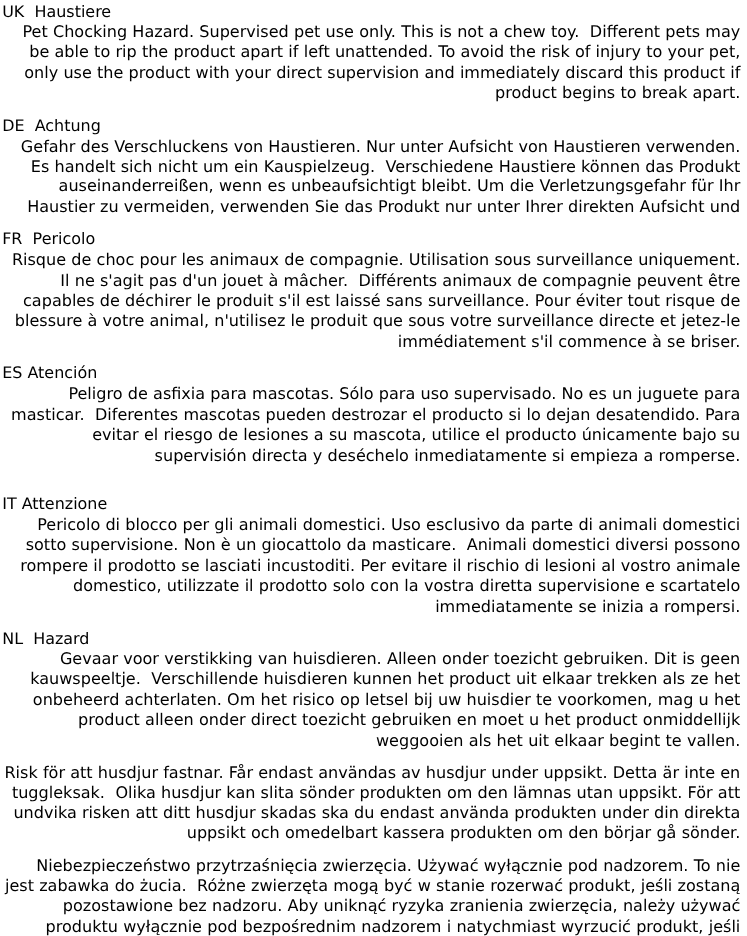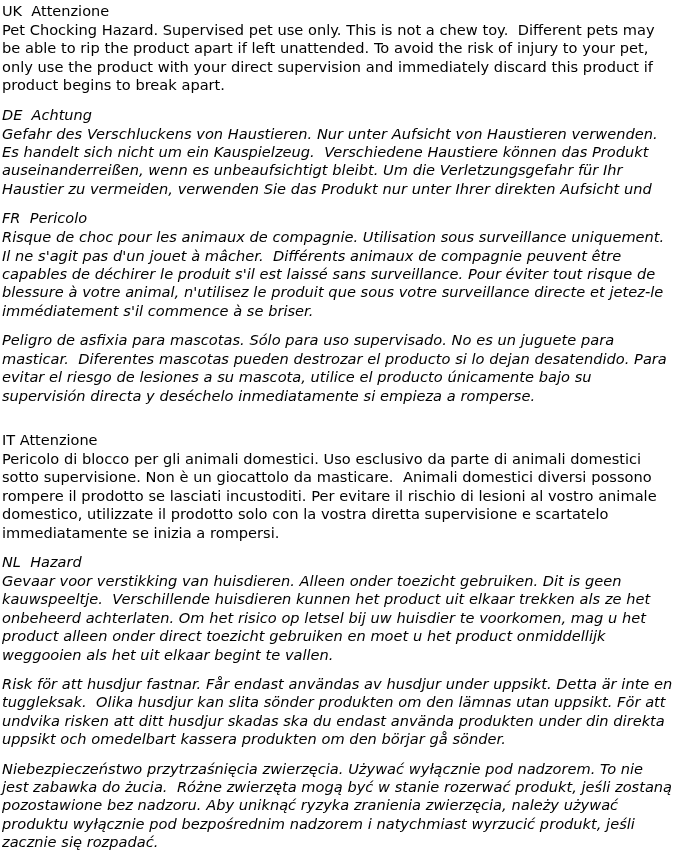--- a/index.html
+++ b/index.html
@@ -19,61 +19,61 @@
     height: 851px;
     box-sizing: border-box;
     padding: 2px 6px 0 2px;
     overflow: hidden;
   }
   .section {
     margin: 0;
   }
   .section + .section {
     margin-top: 11px;
-    font-style: italic;
   }
   .sec-head {
     font-size: 14.5px;
     line-height: 18px;
     margin: 0 0 1px 0;
     white-space: pre;
   }
   .sec-body {
     font-size: 14.6px;
     line-height: 18.4px;
     margin: 0;
-    text-align: left;
+    text-align: right;
     white-space: pre-wrap;
     word-spacing: 0.1px;
   }
   .gap-block {
     height: 26px;
   }
 </style>
 </head>
 <body>
 
 <div class="page">
 
   <div class="section">
-    <div class="sec-head">UK  Attenzione</div>
+    <div class="sec-head">UK  Haustiere</div>
     <div class="sec-body">Pet Chocking Hazard. Supervised pet use only. This is not a chew toy.  Different pets may be able to rip the product apart if left unattended. To avoid the risk of injury to your pet, only use the product with your direct supervision and immediately discard this product if product begins to break apart.</div>
   </div>
 
   <div class="section">
     <div class="sec-head">DE  Achtung</div>
     <div class="sec-body">Gefahr des Verschluckens von Haustieren. Nur unter Aufsicht von Haustieren verwenden. Es handelt sich nicht um ein Kauspielzeug.  Verschiedene Haustiere können das Produkt auseinanderreißen, wenn es unbeaufsichtigt bleibt. Um die Verletzungsgefahr für Ihr Haustier zu vermeiden, verwenden Sie das Produkt nur unter Ihrer direkten Aufsicht und</div>
   </div>
 
   <div class="section">
     <div class="sec-head">FR  Pericolo</div>
     <div class="sec-body">Risque de choc pour les animaux de compagnie. Utilisation sous surveillance uniquement. Il ne s'agit pas d'un jouet à mâcher.  Différents animaux de compagnie peuvent être capables de déchirer le produit s'il est laissé sans surveillance. Pour éviter tout risque de blessure à votre animal, n'utilisez le produit que sous votre surveillance directe et jetez-le immédiatement s'il commence à se briser.</div>
   </div>
 
   <div class="section">
+    <div class="sec-head">ES Atención</div>
     <div class="sec-body">Peligro de asfixia para mascotas. Sólo para uso supervisado. No es un juguete para masticar.  Diferentes mascotas pueden destrozar el producto si lo dejan desatendido. Para evitar el riesgo de lesiones a su mascota, utilice el producto únicamente bajo su supervisión directa y deséchelo inmediatamente si empieza a romperse.</div>
   </div>
 
   <div class="gap-block"></div>
 
   <div class="section">
     <div class="sec-head">IT Attenzione</div>
     <div class="sec-body">Pericolo di blocco per gli animali domestici. Uso esclusivo da parte di animali domestici sotto supervisione. Non è un giocattolo da masticare.  Animali domestici diversi possono rompere il prodotto se lasciati incustoditi. Per evitare il rischio di lesioni al vostro animale domestico, utilizzate il prodotto solo con la vostra diretta supervisione e scartatelo immediatamente se inizia a rompersi.</div>
   </div>
 

